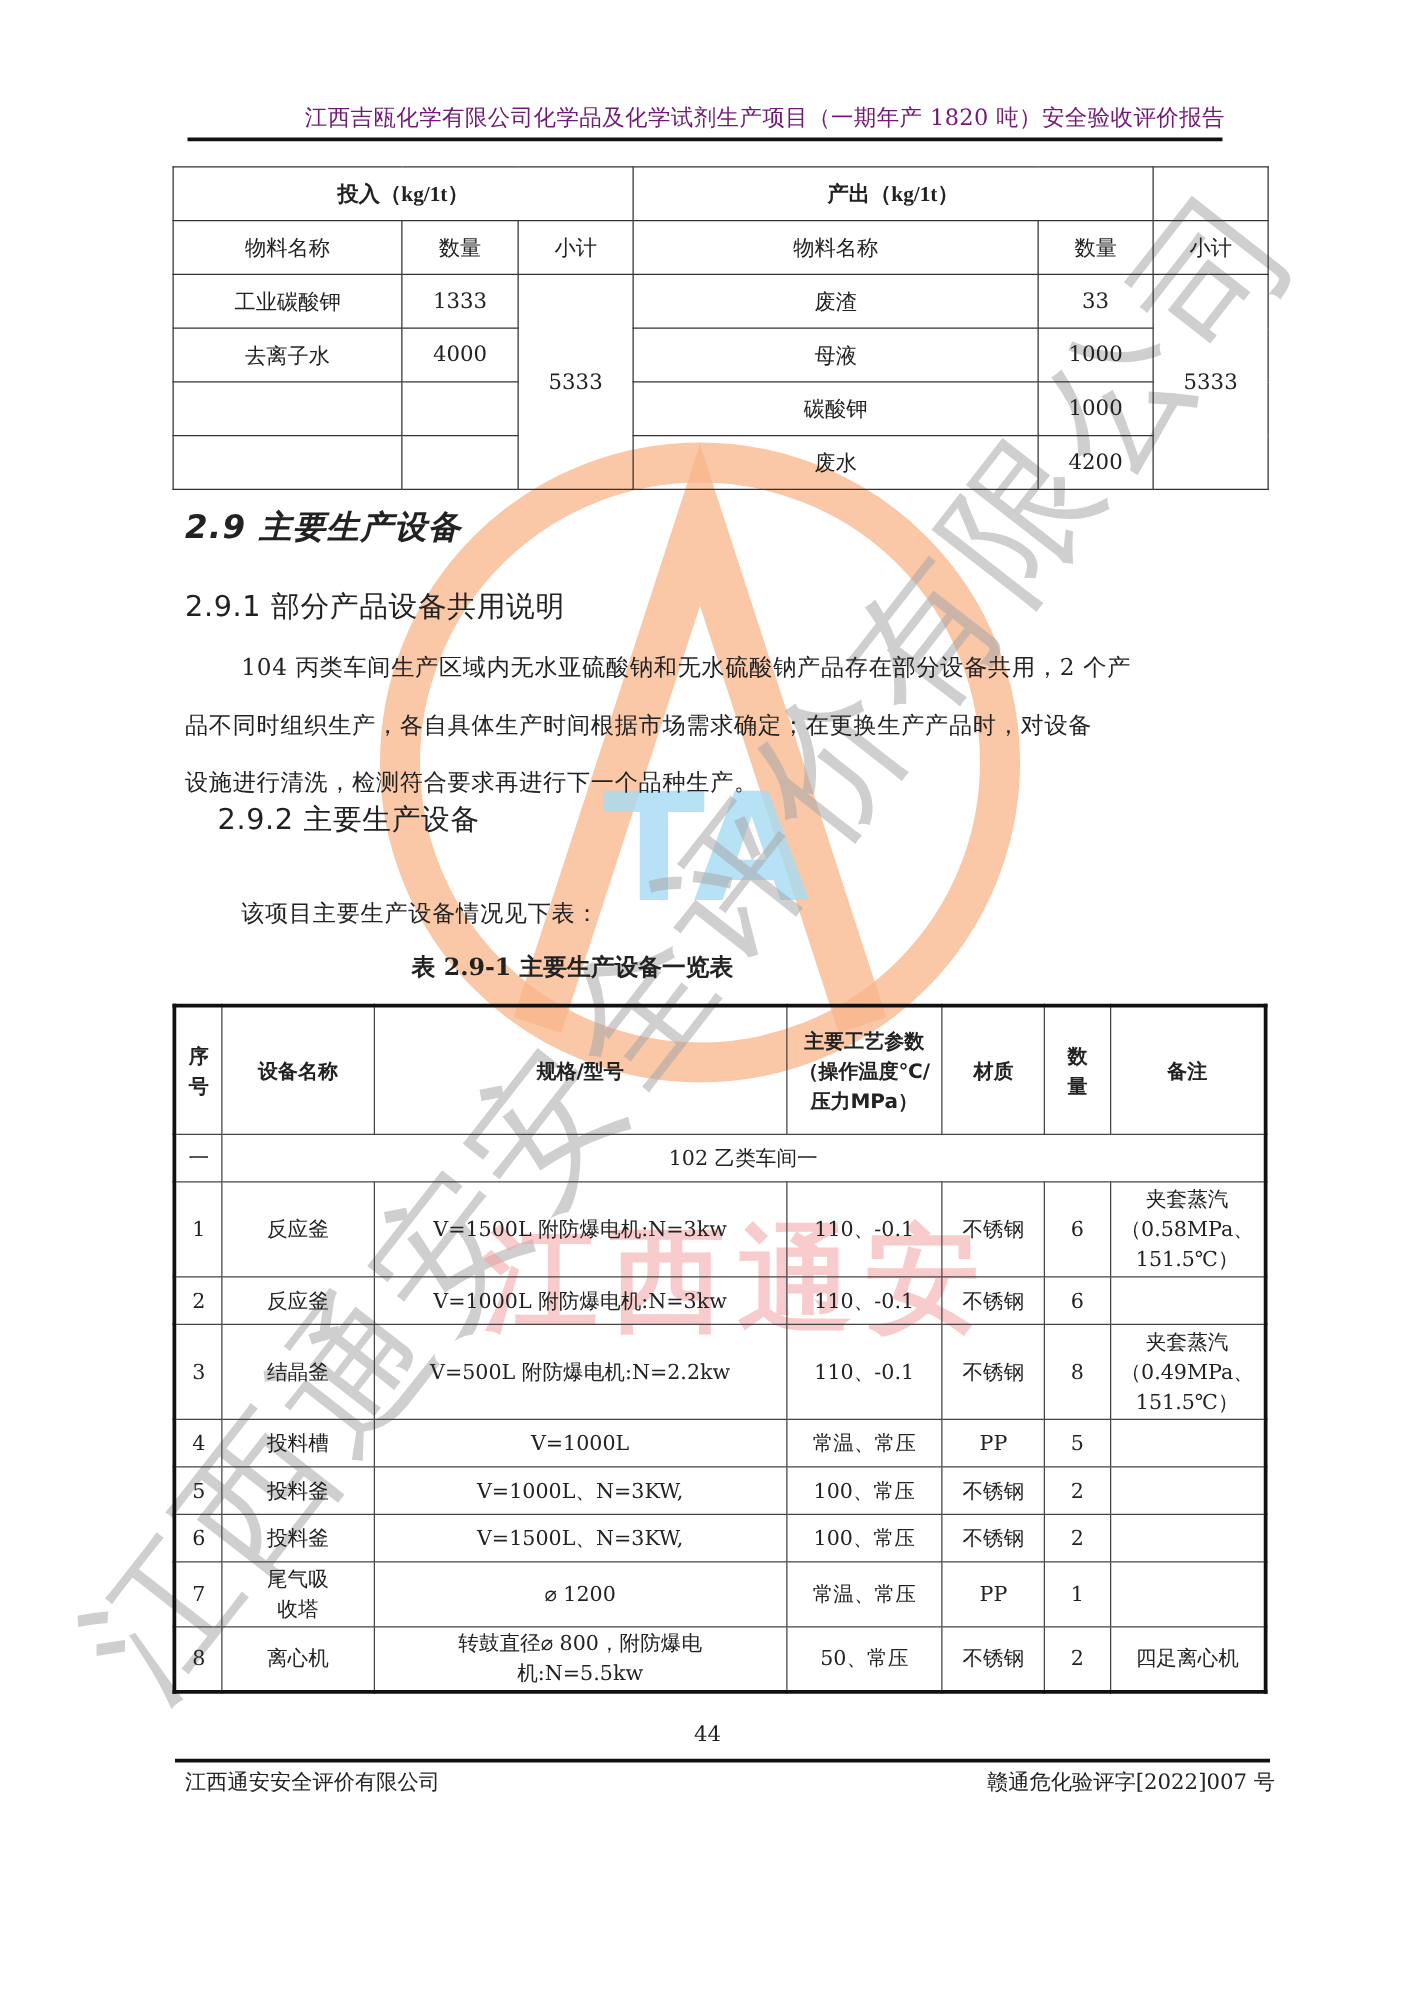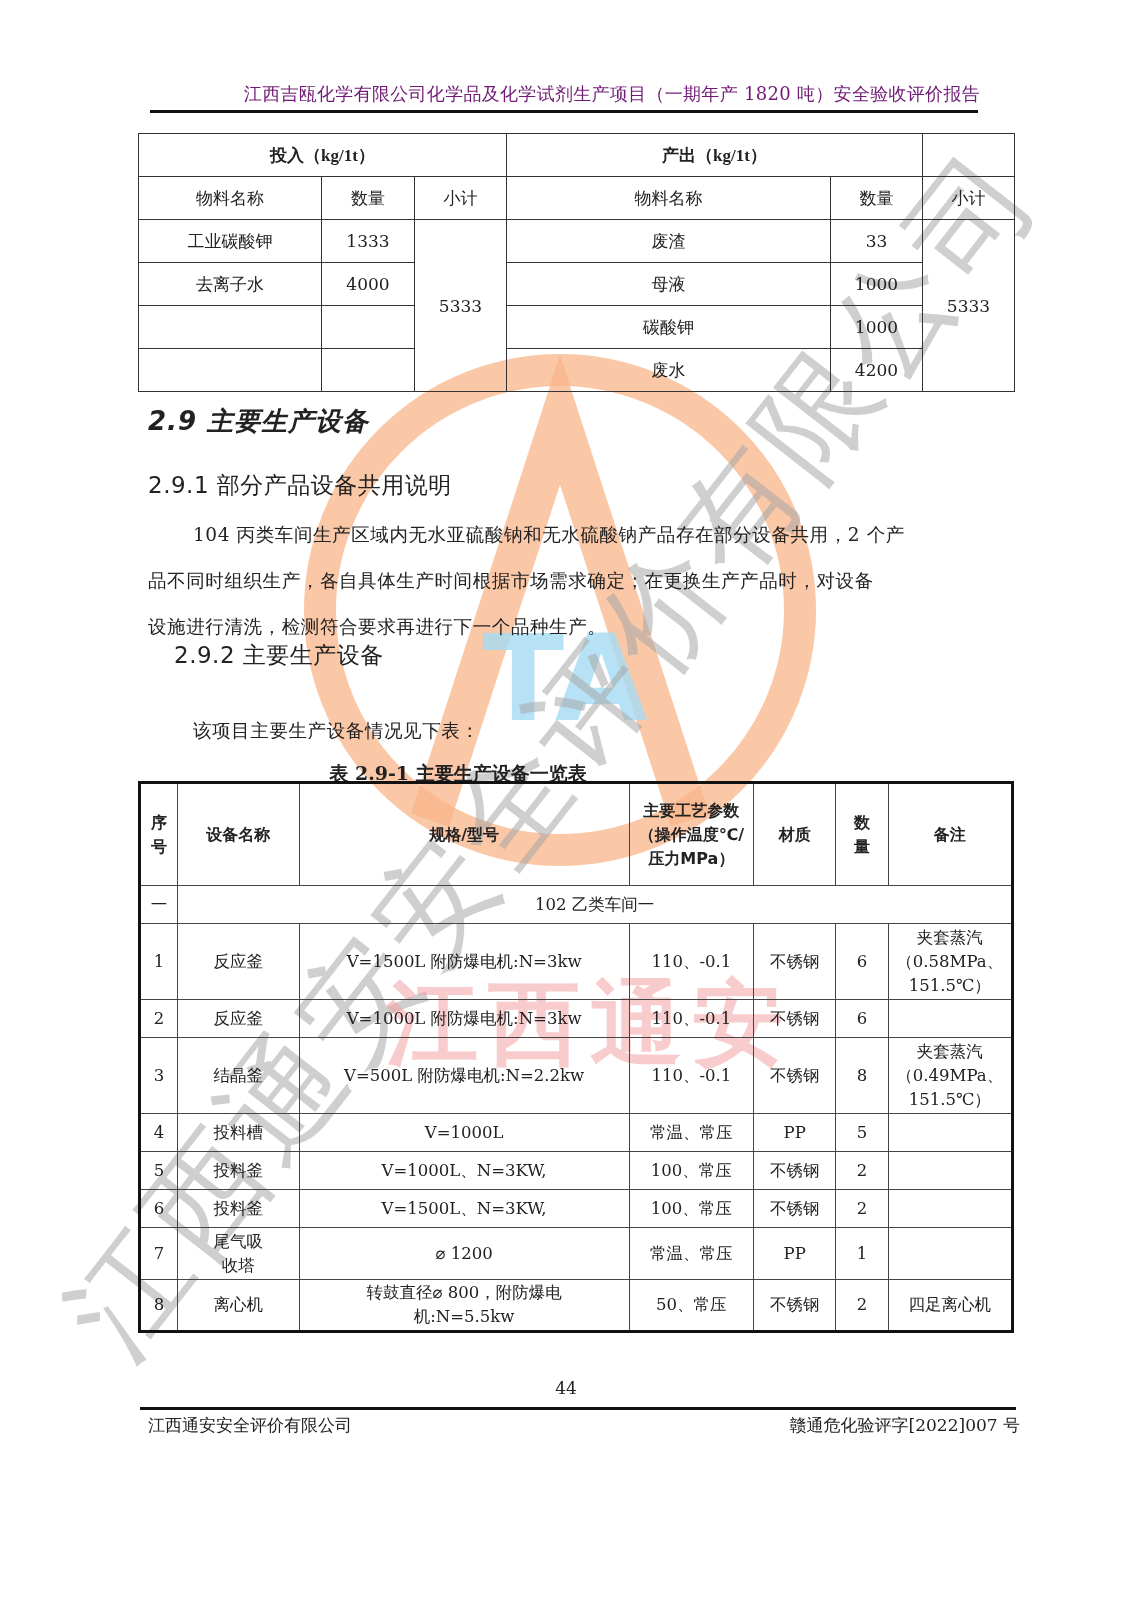--- a/index.html
+++ b/index.html
@@ -19,21 +19,21 @@
   .h2 { position: absolute; left: 148px; top: 404px; font-size: 26px; font-weight: bold;
         font-family: "DejaVu Sans", sans-serif; letter-spacing: 1px; font-style: italic; }
   .h3 { position: absolute; left: 148px; font-size: 23px; font-weight: normal;
         font-family: "DejaVu Sans", sans-serif; letter-spacing: 0.5px; }
   .para { position: absolute; left: 148px; width: 860px; font-size: 18.5px; line-height: 46px;
           text-indent: 45px; letter-spacing: 0.6px; }
   .intro { position: absolute; left: 193px; font-size: 18.5px; letter-spacing: 0.6px; }
   .caption { position: absolute; left: 0; width: 916px; top: 761px; text-align: center;
              font-size: 19px; font-weight: bold; }
 
-  .t2 { position: absolute; left: 138px; top: 781px; width: 876px; table-layout: fixed;
+  .t2 { position: absolute; left: 138px; top: 803px; width: 876px; table-layout: fixed;
         font-size: 16.5px; border: 3px solid #111; }
   .t2 td { border: 1px solid #444; text-align: center; padding: 0 2px; line-height: 24px; }
   .t2 .th { font-weight: bold; font-family: "DejaVu Sans", sans-serif; font-size: 16px; }
 
   .pagenum { position: absolute; left: 0; width: 1132px; top: 1378px; text-align: center; font-size: 17px; }
   .footer-rule { position: absolute; left: 140px; top: 1407px; width: 876px; height: 3px; background: #111; }
   .footer-left { position: absolute; left: 148px; top: 1414px; font-size: 17px; }
   .footer-right { position: absolute; right: 112px; top: 1414px; font-size: 17px; }
 
   .wm { position: absolute; pointer-events: none; }

